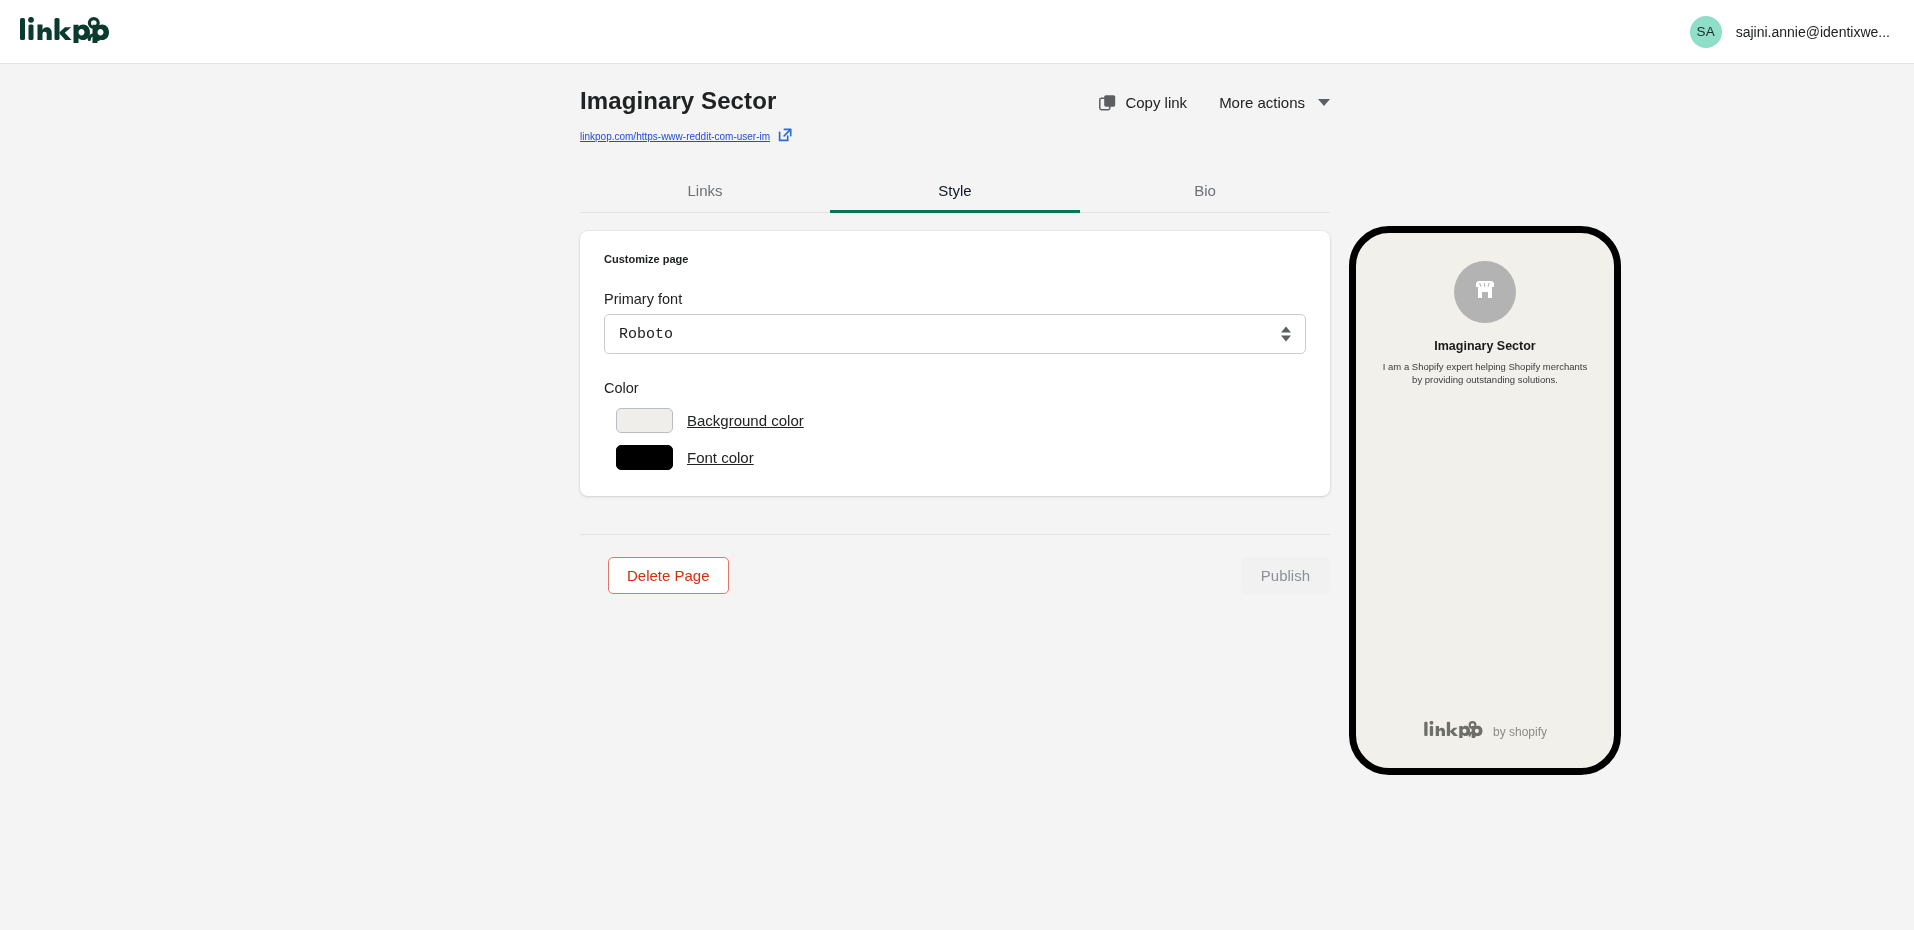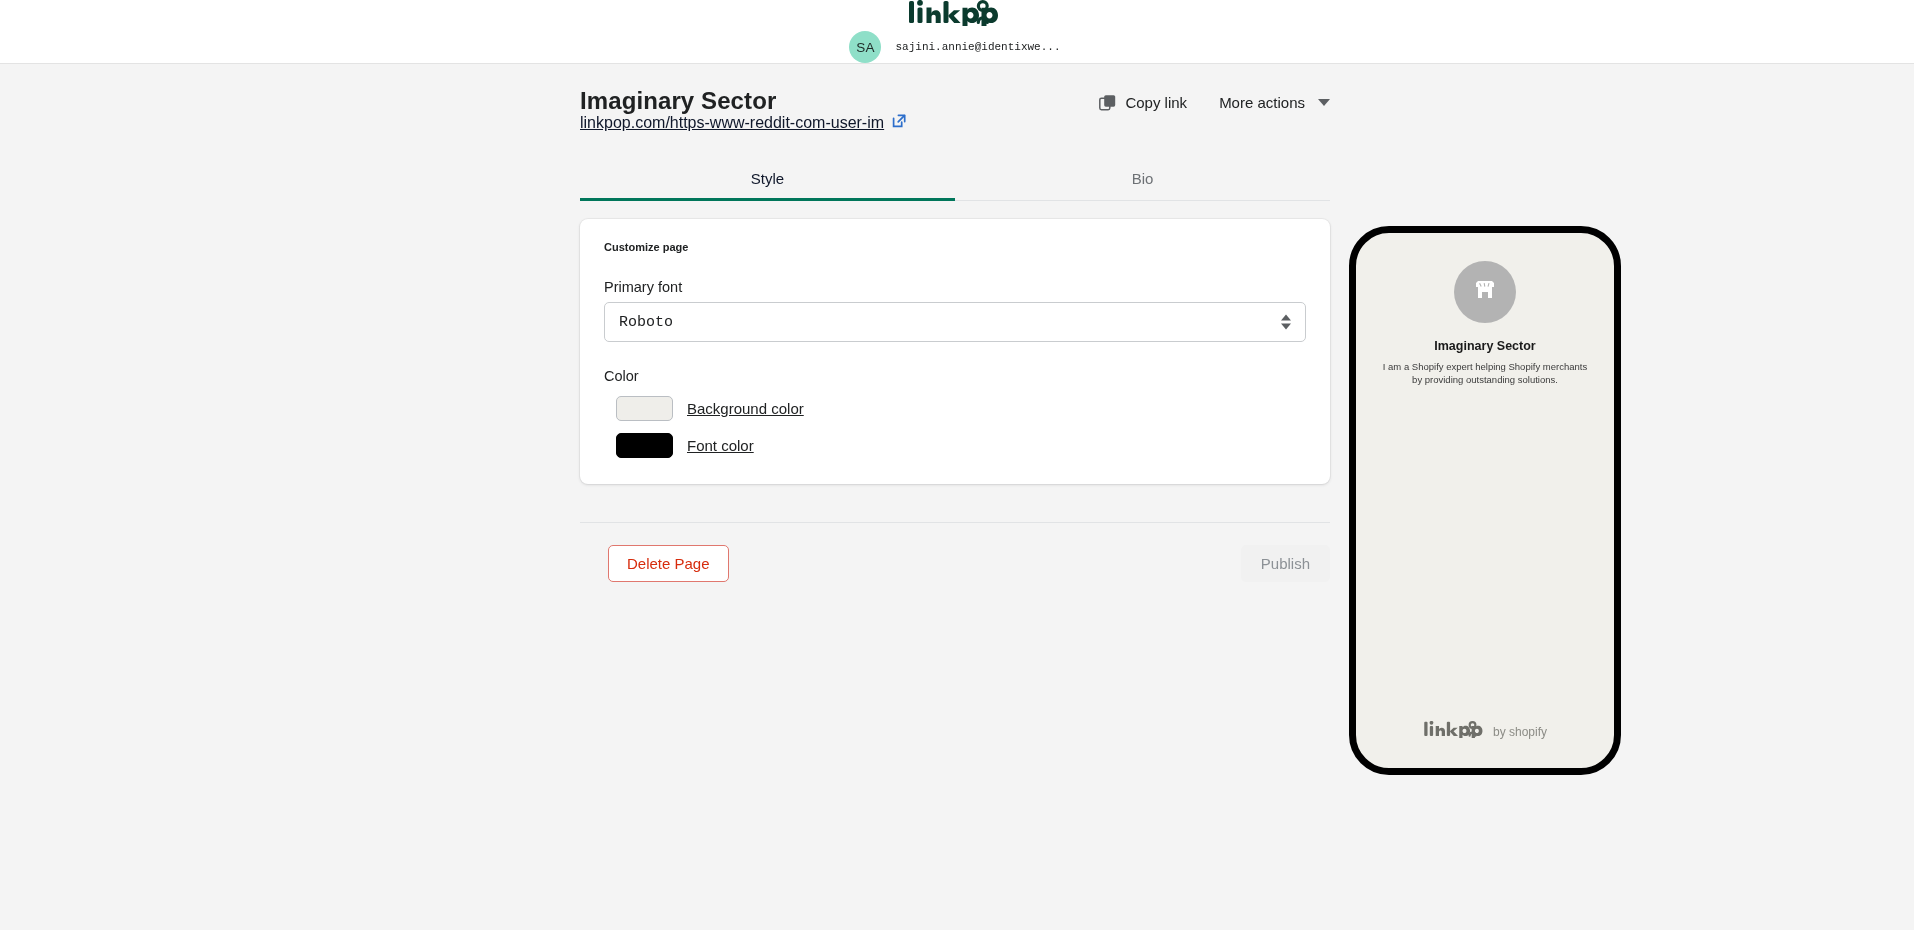--- a/index.html
+++ b/index.html
@@ -13,32 +13,31 @@
 
   
   .topbar {
     height: 64px;
     background: #ffffff;
     border-bottom: 1px solid #e3e3e3;
     display: flex;
     align-items: center;
     justify-content: space-between;
     padding: 0 22px 0 20px;
-    flex-direction: column;
   }
   .logo-wrap { display: flex; align-items: center; }
 
   .account { display: flex; align-items: center; gap: 14px; padding-right: 2px; }
   .avatar {
     width: 32px; height: 32px; border-radius: 50%;
     background: #8fdfc8; color: #1f2b28;
     display: flex; align-items: center; justify-content: center;
     font-size: 13.5px; letter-spacing: .3px;
   }
-  .account-email { font-size: 11px; color: #202223; font-family: Liberation Mono, monospace; }
+  .account-email { font-size: 14px; color: #202223; }
 
   
   .page { position: relative; width: 100%; height: calc(930px - 64px); }
 
   .content {
     position: absolute;
     left: 580px;
     top: 24px;
     width: 750px;
   }
@@ -61,22 +60,23 @@
   .dropdown-caret {
     width: 0; height: 0;
     border-left: 6px solid transparent;
     border-right: 6px solid transparent;
     border-top: 7px solid #5c5f62;
     margin-left: 4px;
   }
 
   .page-url {
     display: inline-flex; align-items: center; gap: 8px;
-    font-size: 16px;
-    color: #0f172a;
+    margin-top: 14px;
+    font-size: 10px;
+    color: #1d4ed8;
   }
   .page-url .url-text { text-decoration: underline; }
 
   
   .tabs {
     display: flex;
     margin-top: 26px;
     border-bottom: 1px solid #e1e3e5;
   }
   .tab {
@@ -291,20 +291,21 @@
         <svg width="14" height="14" viewBox="0 0 14 14" xmlns="http://www.w3.org/2000/svg">
           <path d="M1.6 4.3v8.1h8.1V8.2" fill="none" stroke="#2c6ecb" stroke-width="1.7" stroke-linecap="round"></path>
           <path d="M6.4 1.3h6.3v6.3" fill="none" stroke="#2c6ecb" stroke-width="1.7" stroke-linecap="round" stroke-linejoin="round"></path>
           <path d="M12.3 1.7L6.2 7.8" fill="none" stroke="#2c6ecb" stroke-width="1.7" stroke-linecap="round"></path>
         </svg>
       </span>
     </a>
 
     
     <div class="tabs">
+      <button class="tab">Links</button>
       <button class="tab active">Style</button>
       <button class="tab">Bio</button>
     </div>
 
     
     <div class="card">
       <h2 class="card-title">Customize page</h2>
 
       <div class="field-label">Primary font</div>
       <div class="select-wrap">

